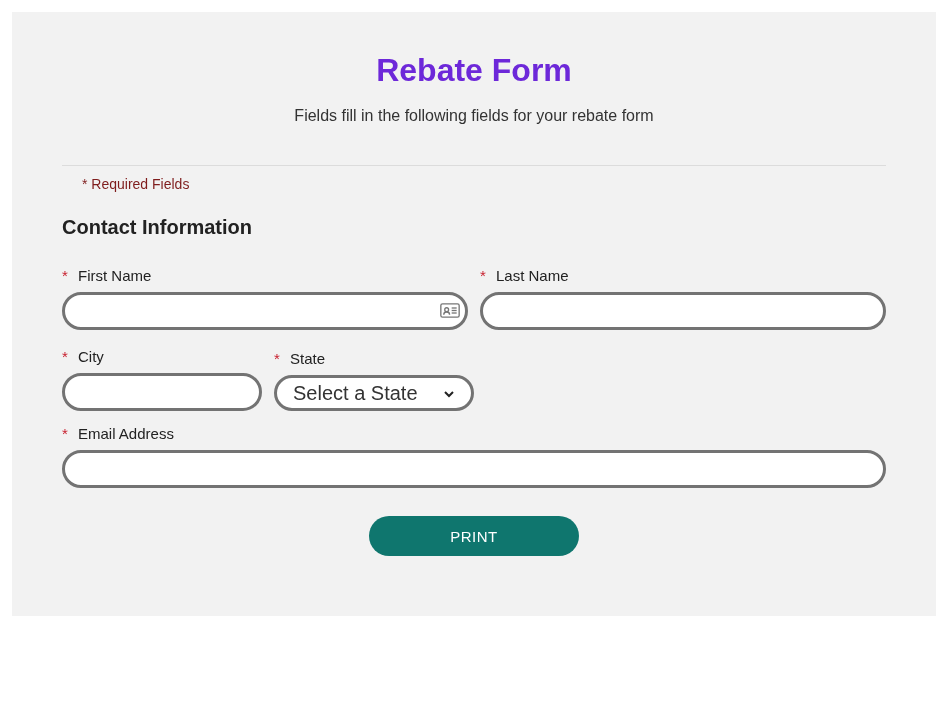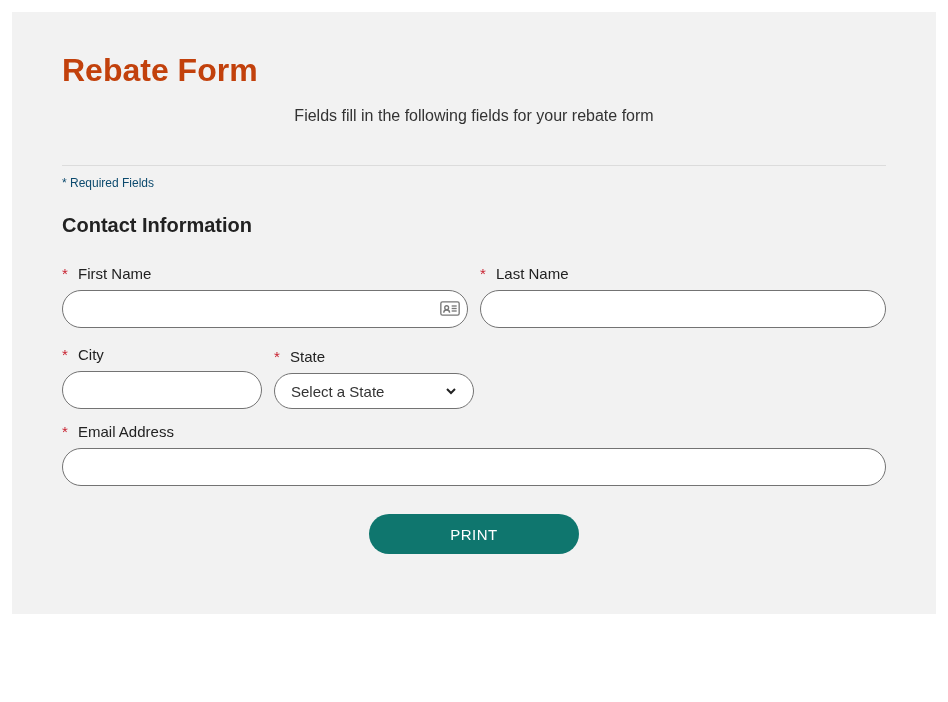--- a/index.html
+++ b/index.html
@@ -11,40 +11,42 @@
       font-family: "Segoe UI", Arial, sans-serif;
       background: #ffffff;
       padding: 12px;
       width: 948px;
     }
     .container {
       background: #f2f2f2;
       padding: 40px 50px 60px 50px;
     }
     .title {
+      text-align: center;
       font-size: 32px;
       font-weight: 700;
-      color: #c2410c;
+      color: #6d28d9;
       margin-bottom: 18px;
     }
     .subtitle {
       text-align: center;
       font-size: 16px;
       color: #333;
       margin-bottom: 40px;
     }
     .hr {
       border: none;
       border-top: 1px solid #dcdcdc;
       margin-bottom: 10px;
     }
     .required-note {
-      color: #0c4a6e;
-      font-size: 12px;
+      color: #7f1d1d;
+      font-size: 14px;
       margin-bottom: 24px;
+      margin-left: 20px;
     }
     .section-title {
       font-size: 20px;
       font-weight: 700;
       color: #222;
       margin-bottom: 28px;
     }
     .row {
       display: flex;
       gap: 12px;
@@ -68,24 +70,24 @@
     .asterisk {
       color: #c8202f;
       margin-right: 6px;
     }
     .input-wrap {
       position: relative;
     }
     input.text-input, .select-input {
       width: 100%;
       height: 38px;
-      border: 1px solid #737373;
+      border: 3px solid #737373;
       border-radius: 19px;
       background: #ffffff;
-      font-size: 15px;
+      font-size: 20px;
       padding: 0 16px;
       outline: none;
       font-family: inherit;
     }
     .select-input {
       display: flex;
       align-items: center;
       justify-content: space-between;
       height: 36px;
       cursor: pointer;

